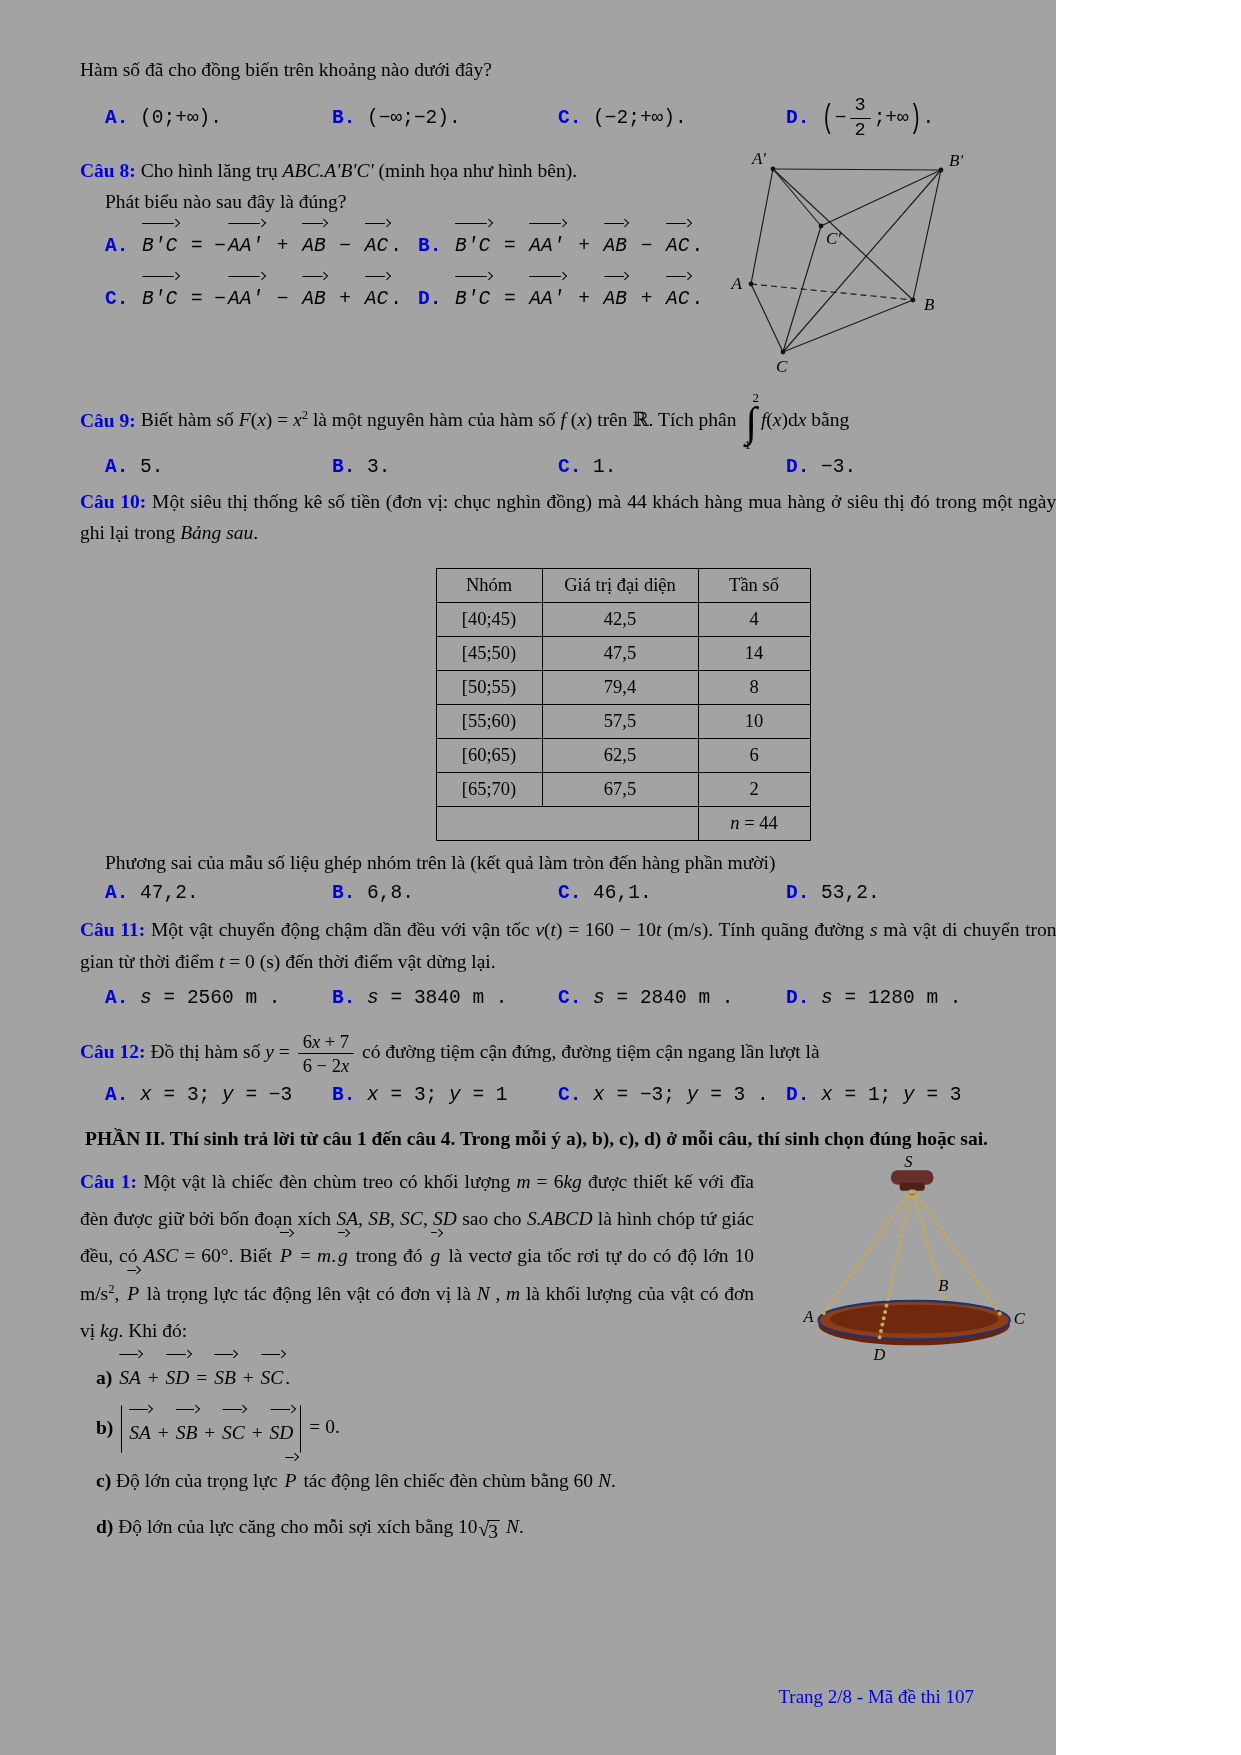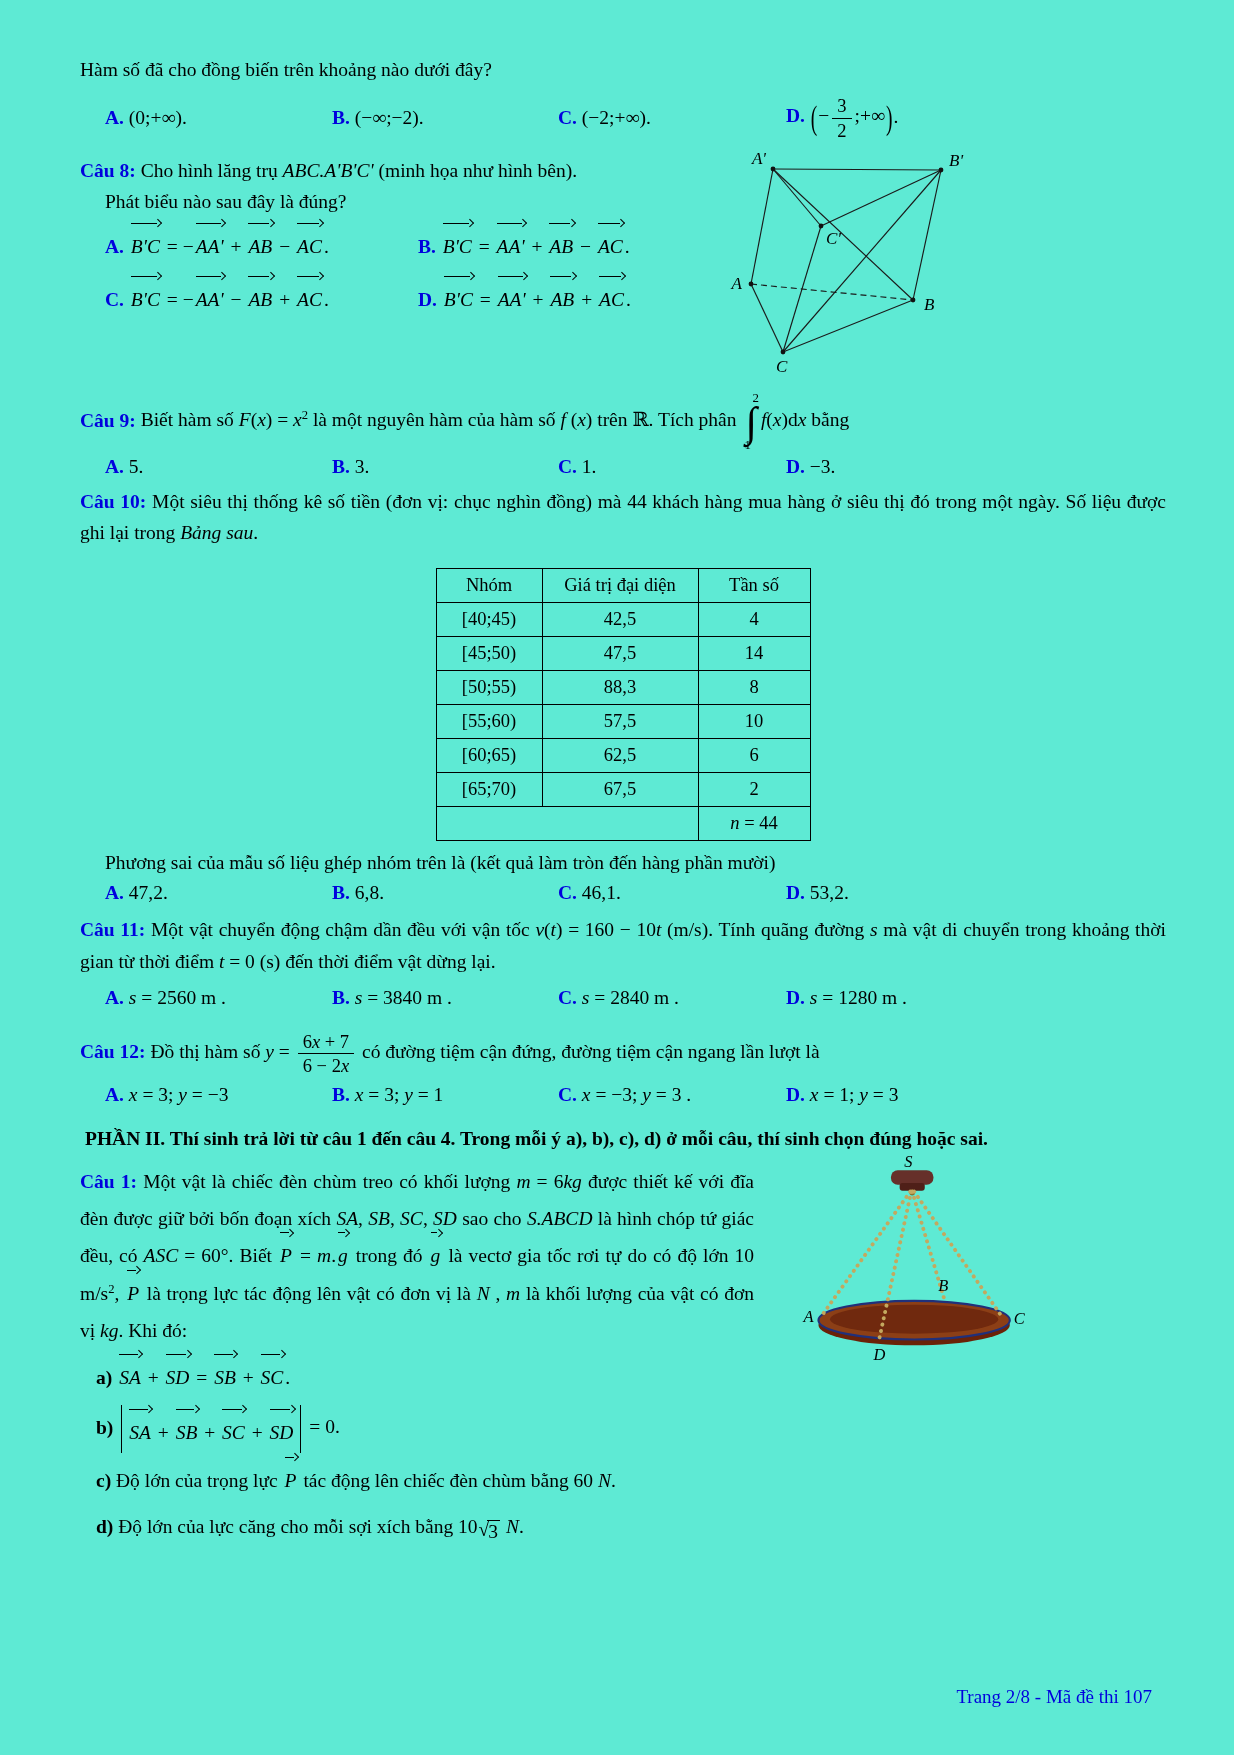--- a/index.html
+++ b/index.html
@@ -1,27 +1,27 @@
 <!DOCTYPE html>
 <html><head>
 <meta charset="utf-8">
 <style>
   html,body{margin:0;padding:0;background:#fff;}
-  .page{position:relative;width:1234px;height:1755px;background:#5eead4;color:#000;
+  .page{position:relative;width:1056px;height:1755px;background:#a3a3a3;color:#000;
         font-family:"Liberation Serif","DejaVu Serif",serif;font-size:19.5px;overflow:hidden;}
   .content{position:absolute;left:80px;top:42px;width:1086px;}
   p{margin:0;}
   .stem{line-height:1.6;}
   .just{text-align:justify;}
   .ind{margin-left:25px;}
   .ql,.ol{color:#0101dd;font-weight:bold;}
   .opts4{display:grid;grid-template-columns:227px 226px 228px 1fr;padding-left:25px;align-items:center;margin-top:4px;}
   .opts2{display:grid;grid-template-columns:313px 1fr;padding-left:25px;row-gap:16px;padding-top:10px;}
   .optTall{min-height:54px;}
-  .opt{white-space:nowrap;}
+  .opt{white-space:nowrap;font-family:Liberation Mono, monospace;}
   
   .mi{font-style:italic;}
   sup{font-size:.65em;}
   .vec{display:inline-block;position:relative;font-style:italic;margin:0 2px;}
   .vec::before{content:"";position:absolute;left:0;right:3px;top:-5px;border-top:1.15px solid #000;}
   .vec::after{content:"";position:absolute;right:-1px;top:-7.5px;width:4.6px;height:4.6px;
               border-top:1.15px solid #000;border-right:1.15px solid #000;transform:rotate(45deg);}
   .frac{display:inline-flex;flex-direction:column;align-items:center;vertical-align:middle;
         line-height:1.15;text-align:center;margin:0 3px;font-size:.95em;}
   .fnum{padding:0 5px 1px;border-bottom:1.25px solid #000;}
@@ -165,21 +165,21 @@
               <td>42,5</td>
               <td>4</td>
             </tr>
           <tr>
               <td>[45;50)</td>
               <td>47,5</td>
               <td>14</td>
             </tr>
           <tr>
               <td>[50;55)</td>
-              <td>88,3</td>
+              <td>79,4</td>
               <td>8</td>
             </tr>
           <tr>
               <td>[55;60)</td>
               <td>57,5</td>
               <td>10</td>
             </tr>
           <tr>
               <td>[60;65)</td>
               <td>62,5</td>

